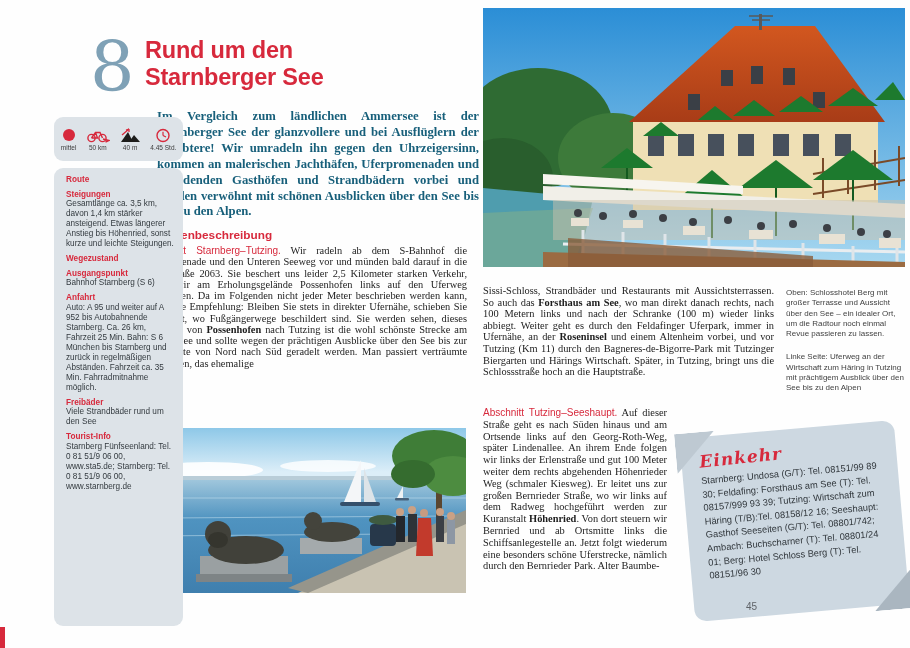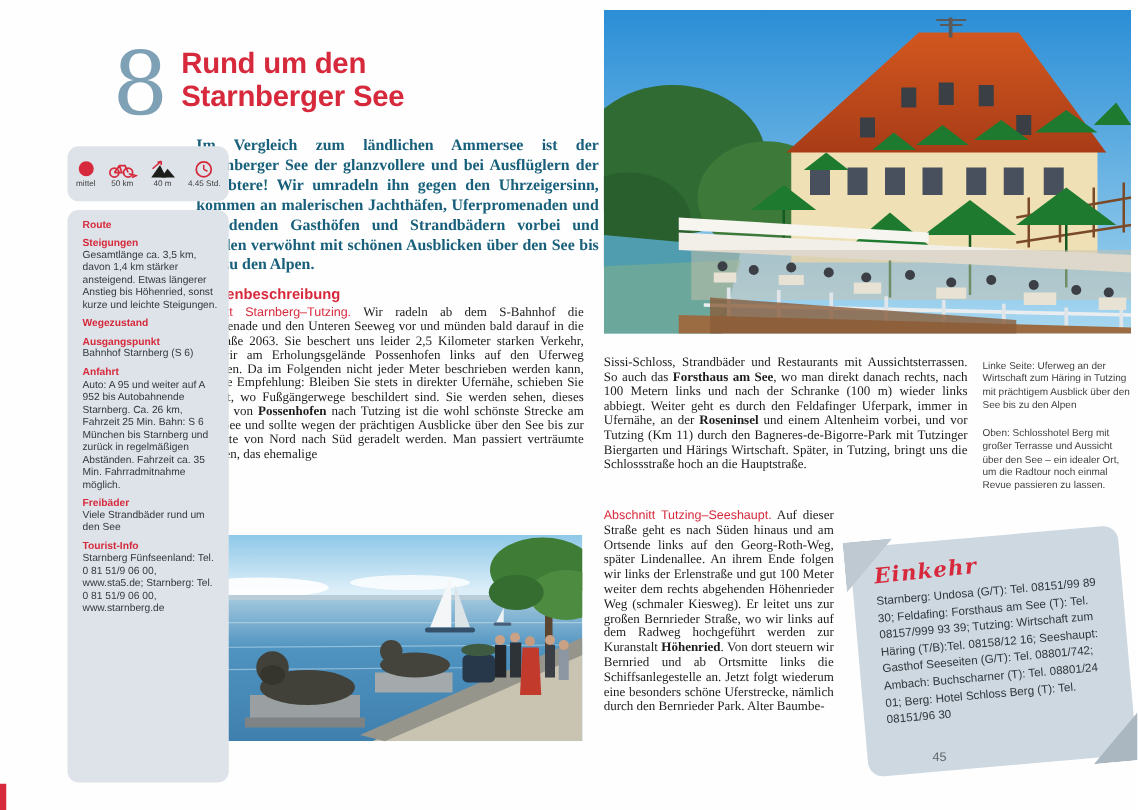--- a/index.html
+++ b/index.html
@@ -334,22 +334,22 @@
 
   <div class="abs bodytxt" id="para-r1">
     <span>Sissi-Schloss, Strandbäder und Restaurants mit Aussichtsterrassen. So auch das </span><span class="b">Forsthaus am See</span><span>, wo man direkt danach rechts, nach 100 Metern links und nach der Schranke (100 m) wieder links abbiegt. Weiter geht es durch den Feldafinger Uferpark, immer in Ufernähe, an der </span><span class="b">Roseninsel</span><span> und einem Altenheim vorbei, und vor Tutzing (Km 11) durch den Bagneres-de-Bigorre-Park mit Tutzinger Biergarten und Härings Wirtschaft. Später, in Tutzing, bringt uns die Schlossstraße hoch an die Hauptstraße.</span>
   </div>
 
   <div class="abs bodytxt" id="para-r2">
     <span class="lead">Abschnitt Tutzing–Seeshaupt.</span><span> Auf dieser Straße geht es nach Süden hinaus und am Ortsende links auf den Georg-Roth-Weg, später Lindenallee. An ihrem Ende folgen wir links der Erlenstraße und gut 100 Meter weiter dem rechts abgehenden Höhenrieder Weg (schmaler Kiesweg). Er leitet uns zur großen Bernrieder Straße, wo wir links auf dem Radweg hochgeführt werden zur Kuranstalt </span><span class="b">Höhenried</span><span>. Von dort steuern wir Bernried und ab Ortsmitte links die Schiffsanlegestelle an. Jetzt folgt wiederum eine besonders schöne Uferstrecke, nämlich durch den Bernrieder Park. Alter Baumbe-</span>
   </div>
 
   <div class="abs" id="captions">
+    <div class="cap">Oben: Schlosshotel Berg mit großer Terrasse und Aussicht über den See – ein idealer Ort, um die Radtour noch einmal Revue passieren zu lassen.</div>
     <div class="cap">Linke Seite: Uferweg an der Wirtschaft zum Häring in Tutzing mit prächtigem Ausblick über den See bis zu den Alpen</div>
-    <div class="cap">Oben: Schlosshotel Berg mit großer Terrasse und Aussicht über den See – ein idealer Ort, um die Radtour noch einmal Revue passieren zu lassen.</div>
   </div>
 
   <div class="abs" id="note">
     <div class="corner tl"></div>
     <div class="corner br"></div>
     <div id="note-title">Einkehr</div>
     <div id="note-text">Starnberg: Undosa (G/T): Tel. 08151/99 89 30; Feldafing: Forsthaus am See (T): Tel. 08157/999 93 39; Tutzing: Wirtschaft zum Häring (T/B):Tel. 08158/12 16; Seeshaupt: Gasthof Seeseiten (G/T): Tel. 08801/742; Ambach: Buchscharner (T): Tel. 08801/24 01; Berg: Hotel Schloss Berg (T): Tel. 08151/96 30</div>
   </div>
 
   <div class="abs pagenum" id="pn-right">45</div>

